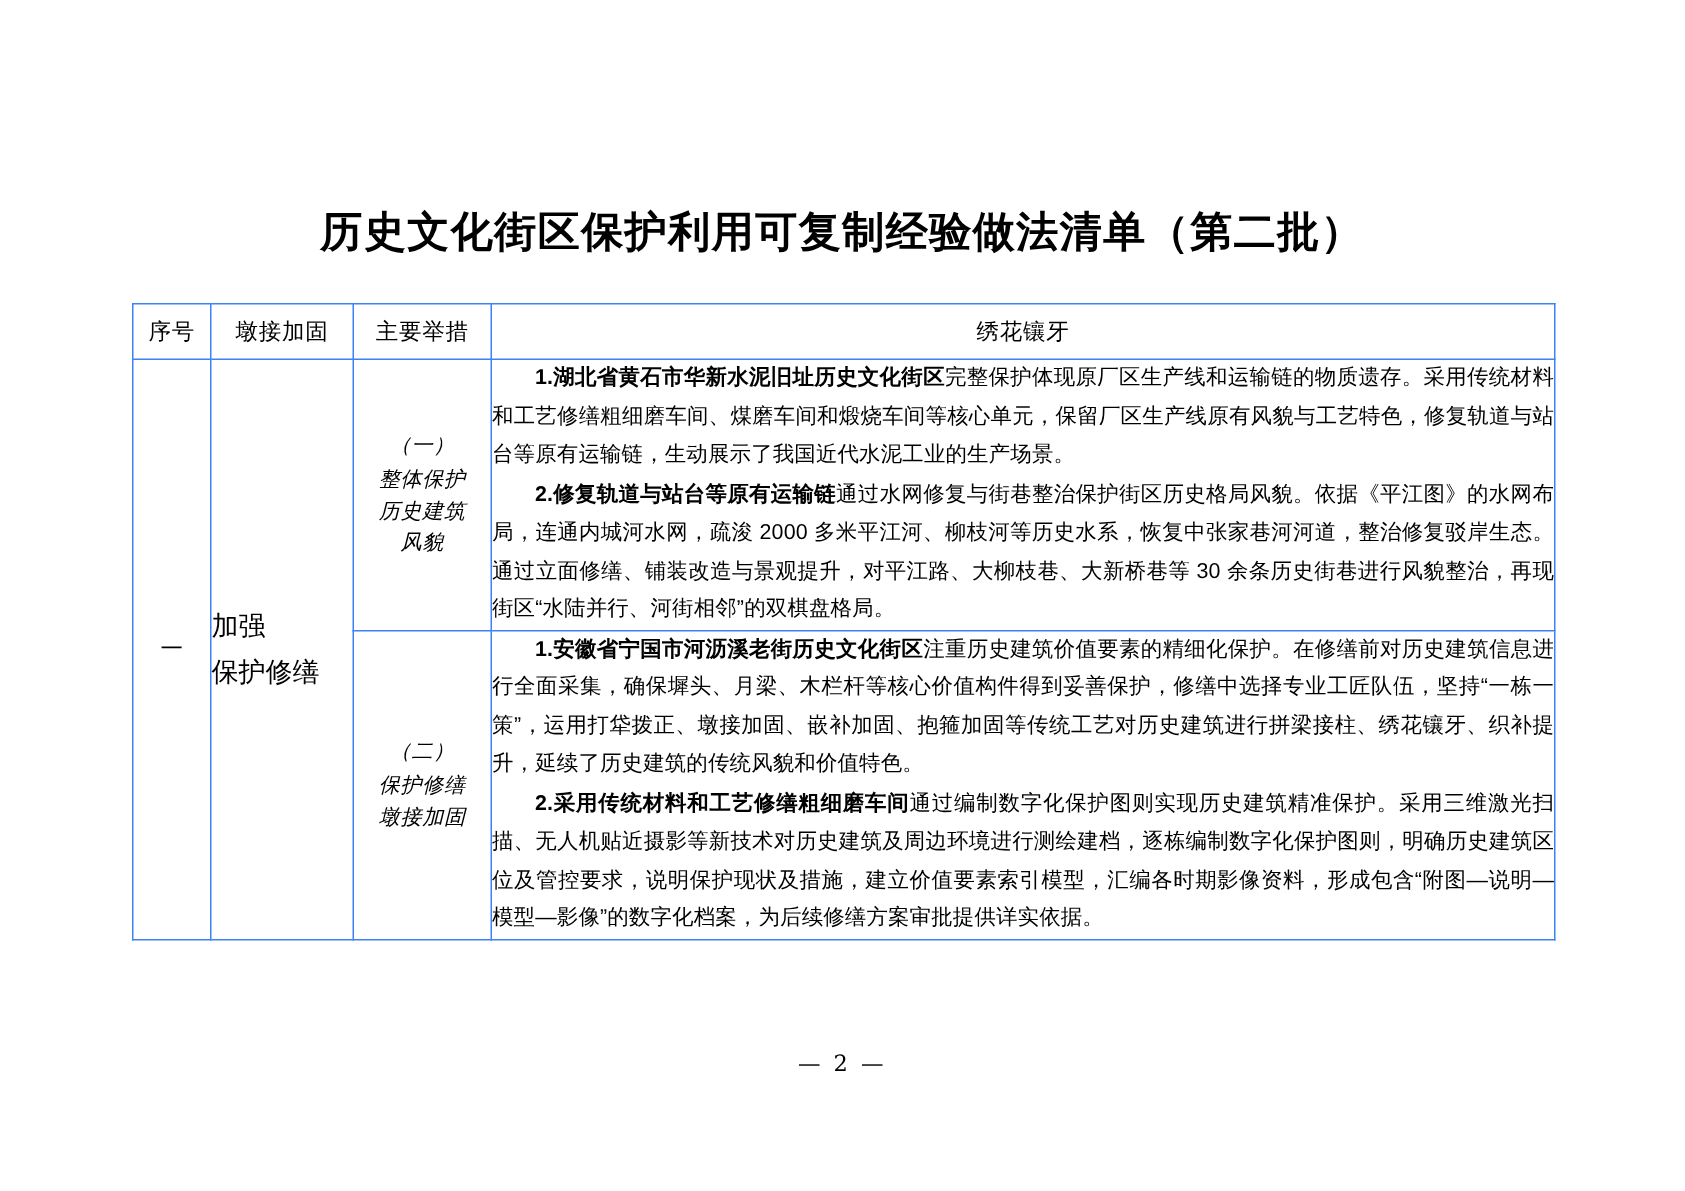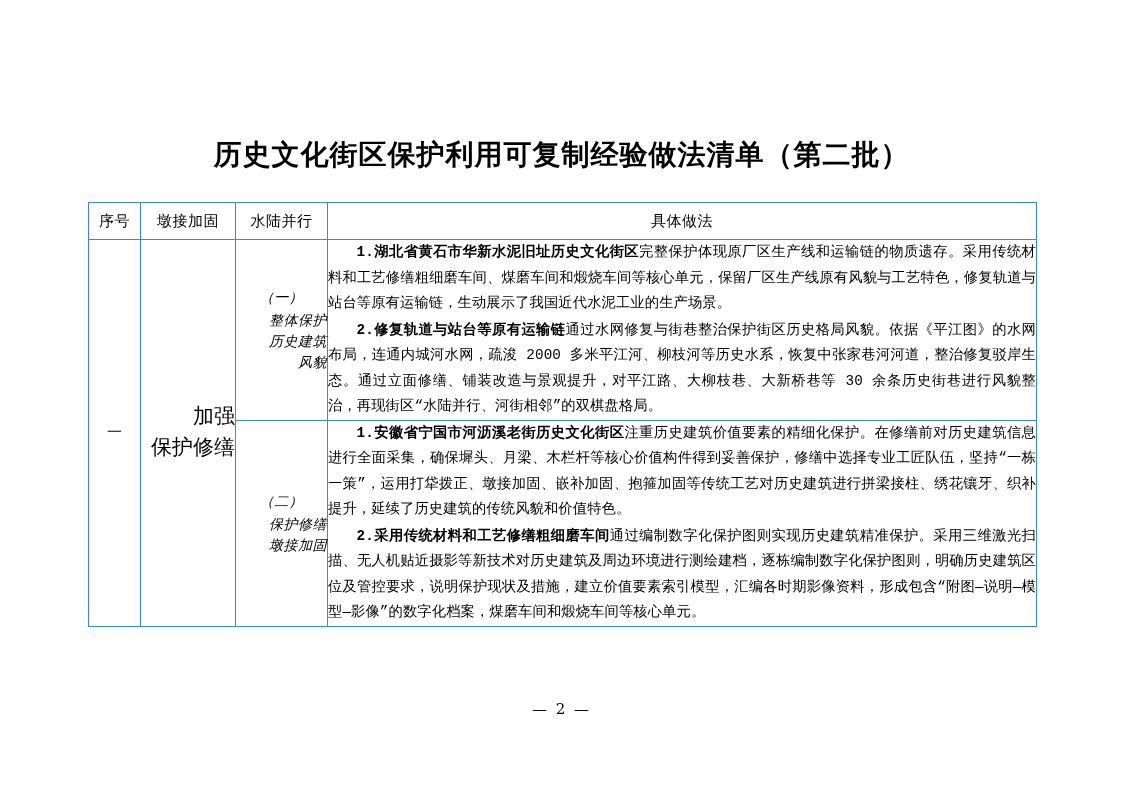--- a/index.html
+++ b/index.html
@@ -72,47 +72,47 @@
     letter-spacing: 0.5px;
   }
 
   
   .seq-cell {
     text-align: center;
     font-family: "DejaVu Sans", "Liberation Sans", sans-serif;
     font-size: 15px;
   }
   .policy-cell {
-    text-align: right;
-    font-family: Liberation Mono, monospace;
-    font-size: 21px;
+    text-align: left;
+    font-family: Liberation Sans, sans-serif;
+    font-size: 18px;
     line-height: 31px;
   }
   .policy-cell .pl-line { display: block; }
 
   
   .measure-cell {
     text-align: center;
     font-family: "DejaVu Serif", "Liberation Serif", serif;
     font-weight: bold;
     font-style: italic;
     font-size: 14px;
     line-height: 21px;
     letter-spacing: 0.5px;
   }
-  .measure-cell .ms-line { display: block; text-align: right; }
+  .measure-cell .ms-line { display: block; }
   .measure-cell .ms-num  { display: block; margin-bottom: 2px; }
 
   
   .detail-cell {
     padding: 8px 9px 8px 10px;
     vertical-align: top;
   }
   .para {
-    font-family: Liberation Mono, monospace;
+    font-family: Liberation Sans, sans-serif;
     font-size: 14.3px;
     line-height: 25.5px;
     text-align: justify;
     text-justify: inter-character;
     text-indent: 2em;
     margin: 0 0 0 0;
     letter-spacing: 0.1px;
   }
   .para + .para { margin-top: 1px; }
   .para .lead {
@@ -142,22 +142,22 @@
     <colgroup>
       <col class="c-seq">
       <col class="c-policy">
       <col class="c-measure">
       <col class="c-detail">
     </colgroup>
     <tbody>
       <tr>
         <th class="hdr-cell">序号</th>
         <th class="hdr-cell">墩接加固</th>
-        <th class="hdr-cell">水陆并行</th>
-        <th class="hdr-cell">具体做法</th>
+        <th class="hdr-cell">主要举措</th>
+        <th class="hdr-cell">绣花镶牙</th>
       </tr>
 
       <tr>
         <td class="seq-cell" rowspan="2">一</td>
         <td class="policy-cell" rowspan="2">
           <span class="pl-line">加强</span>
           <span class="pl-line">保护修缮</span>
         </td>
         <td class="measure-cell">
           <span class="ms-num">（一）</span>
@@ -179,21 +179,21 @@
         <td class="measure-cell">
           <span class="ms-num">（二）</span>
           <span class="ms-line">保护修缮</span>
           <span class="ms-line">墩接加固</span>
         </td>
         <td class="detail-cell">
           <p class="para">
             <span class="lead">1.</span><span class="lead">安徽省宁国市河沥溪老街历史文化街区</span><span>注重历史建筑价值要素的精细化保护。在修缮前对历史建筑信息进行全面采集，确保墀头、月梁、木栏杆等核心价值构件得到妥善保护，修缮中选择专业工匠队伍，坚持“一栋一策”，运用打牮拨正、墩接加固、嵌补加固、抱箍加固等传统工艺对历史建筑进行拼梁接柱、绣花镶牙、织补提升，延续了历史建筑的传统风貌和价值特色。</span>
           </p>
           <p class="para">
-            <span class="lead">2.</span><span class="lead">采用传统材料和工艺修缮粗细磨车间</span><span>通过编制数字化保护图则实现历史建筑精准保护。采用三维激光扫描、无人机贴近摄影等新技术对历史建筑及周边环境进行测绘建档，逐栋编制数字化保护图则，明确历史建筑区位及管控要求，说明保护现状及措施，建立价值要素索引模型，汇编各时期影像资料，形成包含“附图—说明—模型—影像”的数字化档案，煤磨车间和煅烧车间等核心单元。</span>
+            <span class="lead">2.</span><span class="lead">采用传统材料和工艺修缮粗细磨车间</span><span>通过编制数字化保护图则实现历史建筑精准保护。采用三维激光扫描、无人机贴近摄影等新技术对历史建筑及周边环境进行测绘建档，逐栋编制数字化保护图则，明确历史建筑区位及管控要求，说明保护现状及措施，建立价值要素索引模型，汇编各时期影像资料，形成包含“附图—说明—模型—影像”的数字化档案，为后续修缮方案审批提供详实依据。</span>
           </p>
         </td>
       </tr>
     </tbody>
   </table>
 
   <div class="page-footer">— 2 —</div>
 
 </div>
 

